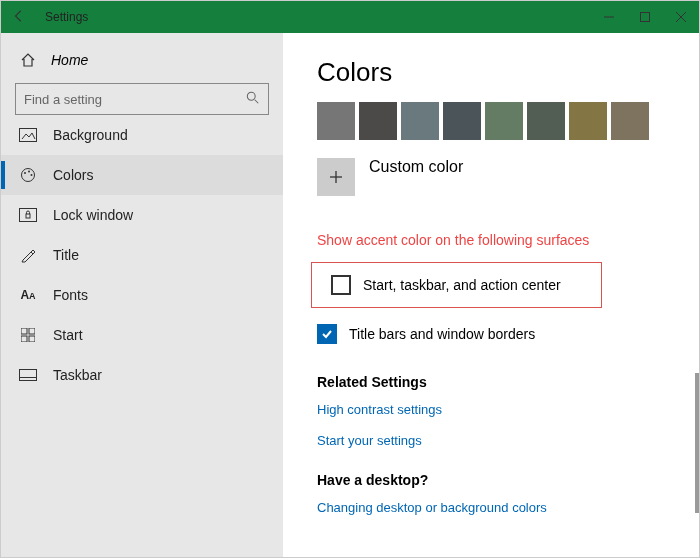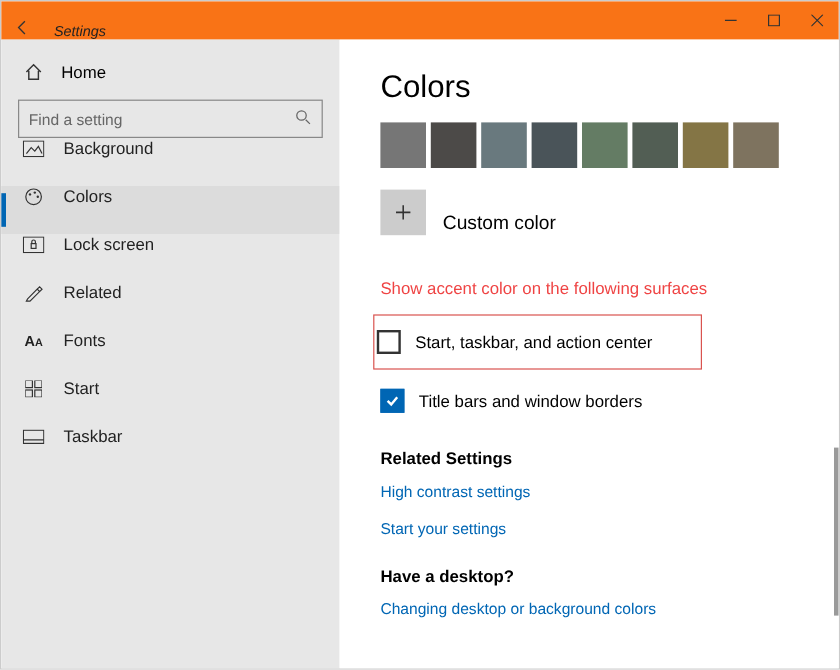--- a/index.html
+++ b/index.html
@@ -1,43 +1,43 @@
 <!DOCTYPE html>
 <html><head>
 <meta charset="utf-8">
 <style>
   * { box-sizing: border-box; margin: 0; padding: 0; font-family: "Segoe UI", Arial, sans-serif; }
   body { width: 700px; height: 558px; overflow: hidden; background: #fff; border: 1px solid #ccc; position: relative; }
-  .titlebar { height: 32px; display: flex; align-items: flex-end; background: #f97316; font-style: italic; }
+  .titlebar { height: 32px; display: flex; align-items: center; background: #15803d; }
   .titlebar .back { width: 36px; text-align: center; font-size: 14px; color: #333; cursor: default; }
   .titlebar .title { font-size: 12px; color: #222; margin-left: 8px; }
   .titlebar .spacer { flex: 1; }
   .titlebar .winbtn { width: 36px; height: 32px; display: flex; align-items: center; justify-content: center; font-size: 12px; color: #333; }
   .body { display: flex; height: calc(100% - 32px); }
   .sidebar { width: 282px; background: #e7e7e7; padding: 12px 14px 0 14px; }
-  .home { display: flex; align-items: center; gap: 14px; font-size: 14px; padding: 6px 4px 14px 4px; }
+  .home { display: flex; align-items: center; gap: 14px; font-size: 14px; padding: 6px 4px 14px 4px; font-style: italic; }
   .searchbox { display: flex; align-items: center; border: 1px solid #888; height: 32px; padding: 13px 8px; color: #666; font-size: 13px; justify-content: space-between; background: #e7e7e7; }
   .cat { font-size: 14px; font-weight: 600; margin: 18px 4px 18px 4px; }
-  .navitem { position: relative; display: flex; align-items: flex-start; gap: 16px; height: 40px; padding-left: 4px; font-size: 14px; color: #222; margin-left: -14px; margin-right: -14px; padding-left: 18px; }
+  .navitem { position: relative; display: flex; align-items: center; gap: 16px; height: 40px; padding-left: 4px; font-size: 14px; color: #222; margin-left: -14px; margin-right: -14px; padding-left: 18px; }
   .navitem.active { background: #dcdcdc; }
   .navitem.active::before { content: ""; position: absolute; left: 0; top: 6px; bottom: 6px; width: 4px; background: #0066b4; }
   .navicon { width: 18px; height: 18px; display: flex; align-items: center; justify-content: center; }
   .main { flex: 1; background: #fff; padding: 24px 34px 0 34px; overflow-y: auto; position: relative; }
   .h1 { font-size: 26px; font-weight: 400; margin-bottom: 14px; }
   .swatchrow { display: flex; gap: 4px; margin-bottom: 18px; }
   .swatch { width: 38px; height: 38px; }
-  .customrow { display: flex; align-items: flex-end; gap: 14px; margin-bottom: 36px; }
+  .customrow { display: flex; align-items: flex-start; gap: 14px; margin-bottom: 36px; }
   .custombtn { width: 38px; height: 38px; background: #ccc; display: flex; align-items: center; justify-content: center; font-size: 20px; color: #333; }
   .subhead { font-size: 14px; color: #ef4444; margin-bottom: 14px; }
   .checkrow { display: flex; align-items: center; gap: 12px; font-size: 14px; height: 32px; }
   .cbx { width: 20px; height: 20px; border: 2px solid #333; display: inline-flex; align-items: center; justify-content: center; }
   .cbx.checked { background: #0066b4; border-color: #0066b4; }
   .cbx.checked svg { display: block; }
   .cbx svg { display: none; }
-  .highlight { border: 1px solid #d9534f; padding: 6px 40px 6px 2px; margin-left: -6px; margin-bottom: 10px; display: inline-flex; justify-content: center; }
+  .highlight { border: 1px solid #d9534f; padding: 6px 40px 6px 19px; margin-left: -6px; margin-bottom: 10px; display: inline-flex; justify-content: center; }
   .h2 { font-size: 14px; font-weight: 600; margin-top: 24px; margin-bottom: 12px; }
   .link { color: #0066b4; font-size: 13px; margin-bottom: 16px; display: block; }
   .scrollthumb { position: absolute; right: 0; top: 340px; width: 4px; height: 140px; background: #9a9a9a; }
 </style>
 </head>
 <body>
 
 <div class="titlebar">
   <div class="back">
     <svg width="14" height="14" viewBox="0 0 16 16">
@@ -104,29 +104,29 @@
       <span>Colors</span>
     </div>
     <div class="navitem">
       <span class="navicon">
           <svg width="18" height="14" viewBox="0 0 18 14">
             <rect x="0.5" y="0.5" width="17" height="13" stroke="#333" fill="none"></rect>
             <rect x="7" y="6" width="4" height="4" stroke="#333" fill="none"></rect>
             <path d="M7.5 6 V4.5 a1.5 1.5 0 0 1 3 0 V6" stroke="#333" fill="none"></path>
           </svg>
         </span>
-      <span>Lock screen</span>
+      <span>Lock window</span>
     </div>
     <div class="navitem">
       <span class="navicon">
           <svg width="16" height="16" viewBox="0 0 16 16">
             <path d="M3 13 L11 5 L13 7 L5 15 L2 15 Z M11 5 L13 3 L15 5 L13 7" stroke="#333" fill="none"></path>
           </svg>
         </span>
-      <span>Related</span>
+      <span>Title</span>
     </div>
     <div class="navitem">
       <span class="navicon">
           <span style="font-size:12px;font-weight:600;">A<span style="font-size:9px;">A</span></span>
         </span>
       <span>Fonts</span>
     </div>
     <div class="navitem">
       <span class="navicon">
           <svg width="14" height="14" viewBox="0 0 14 14">

